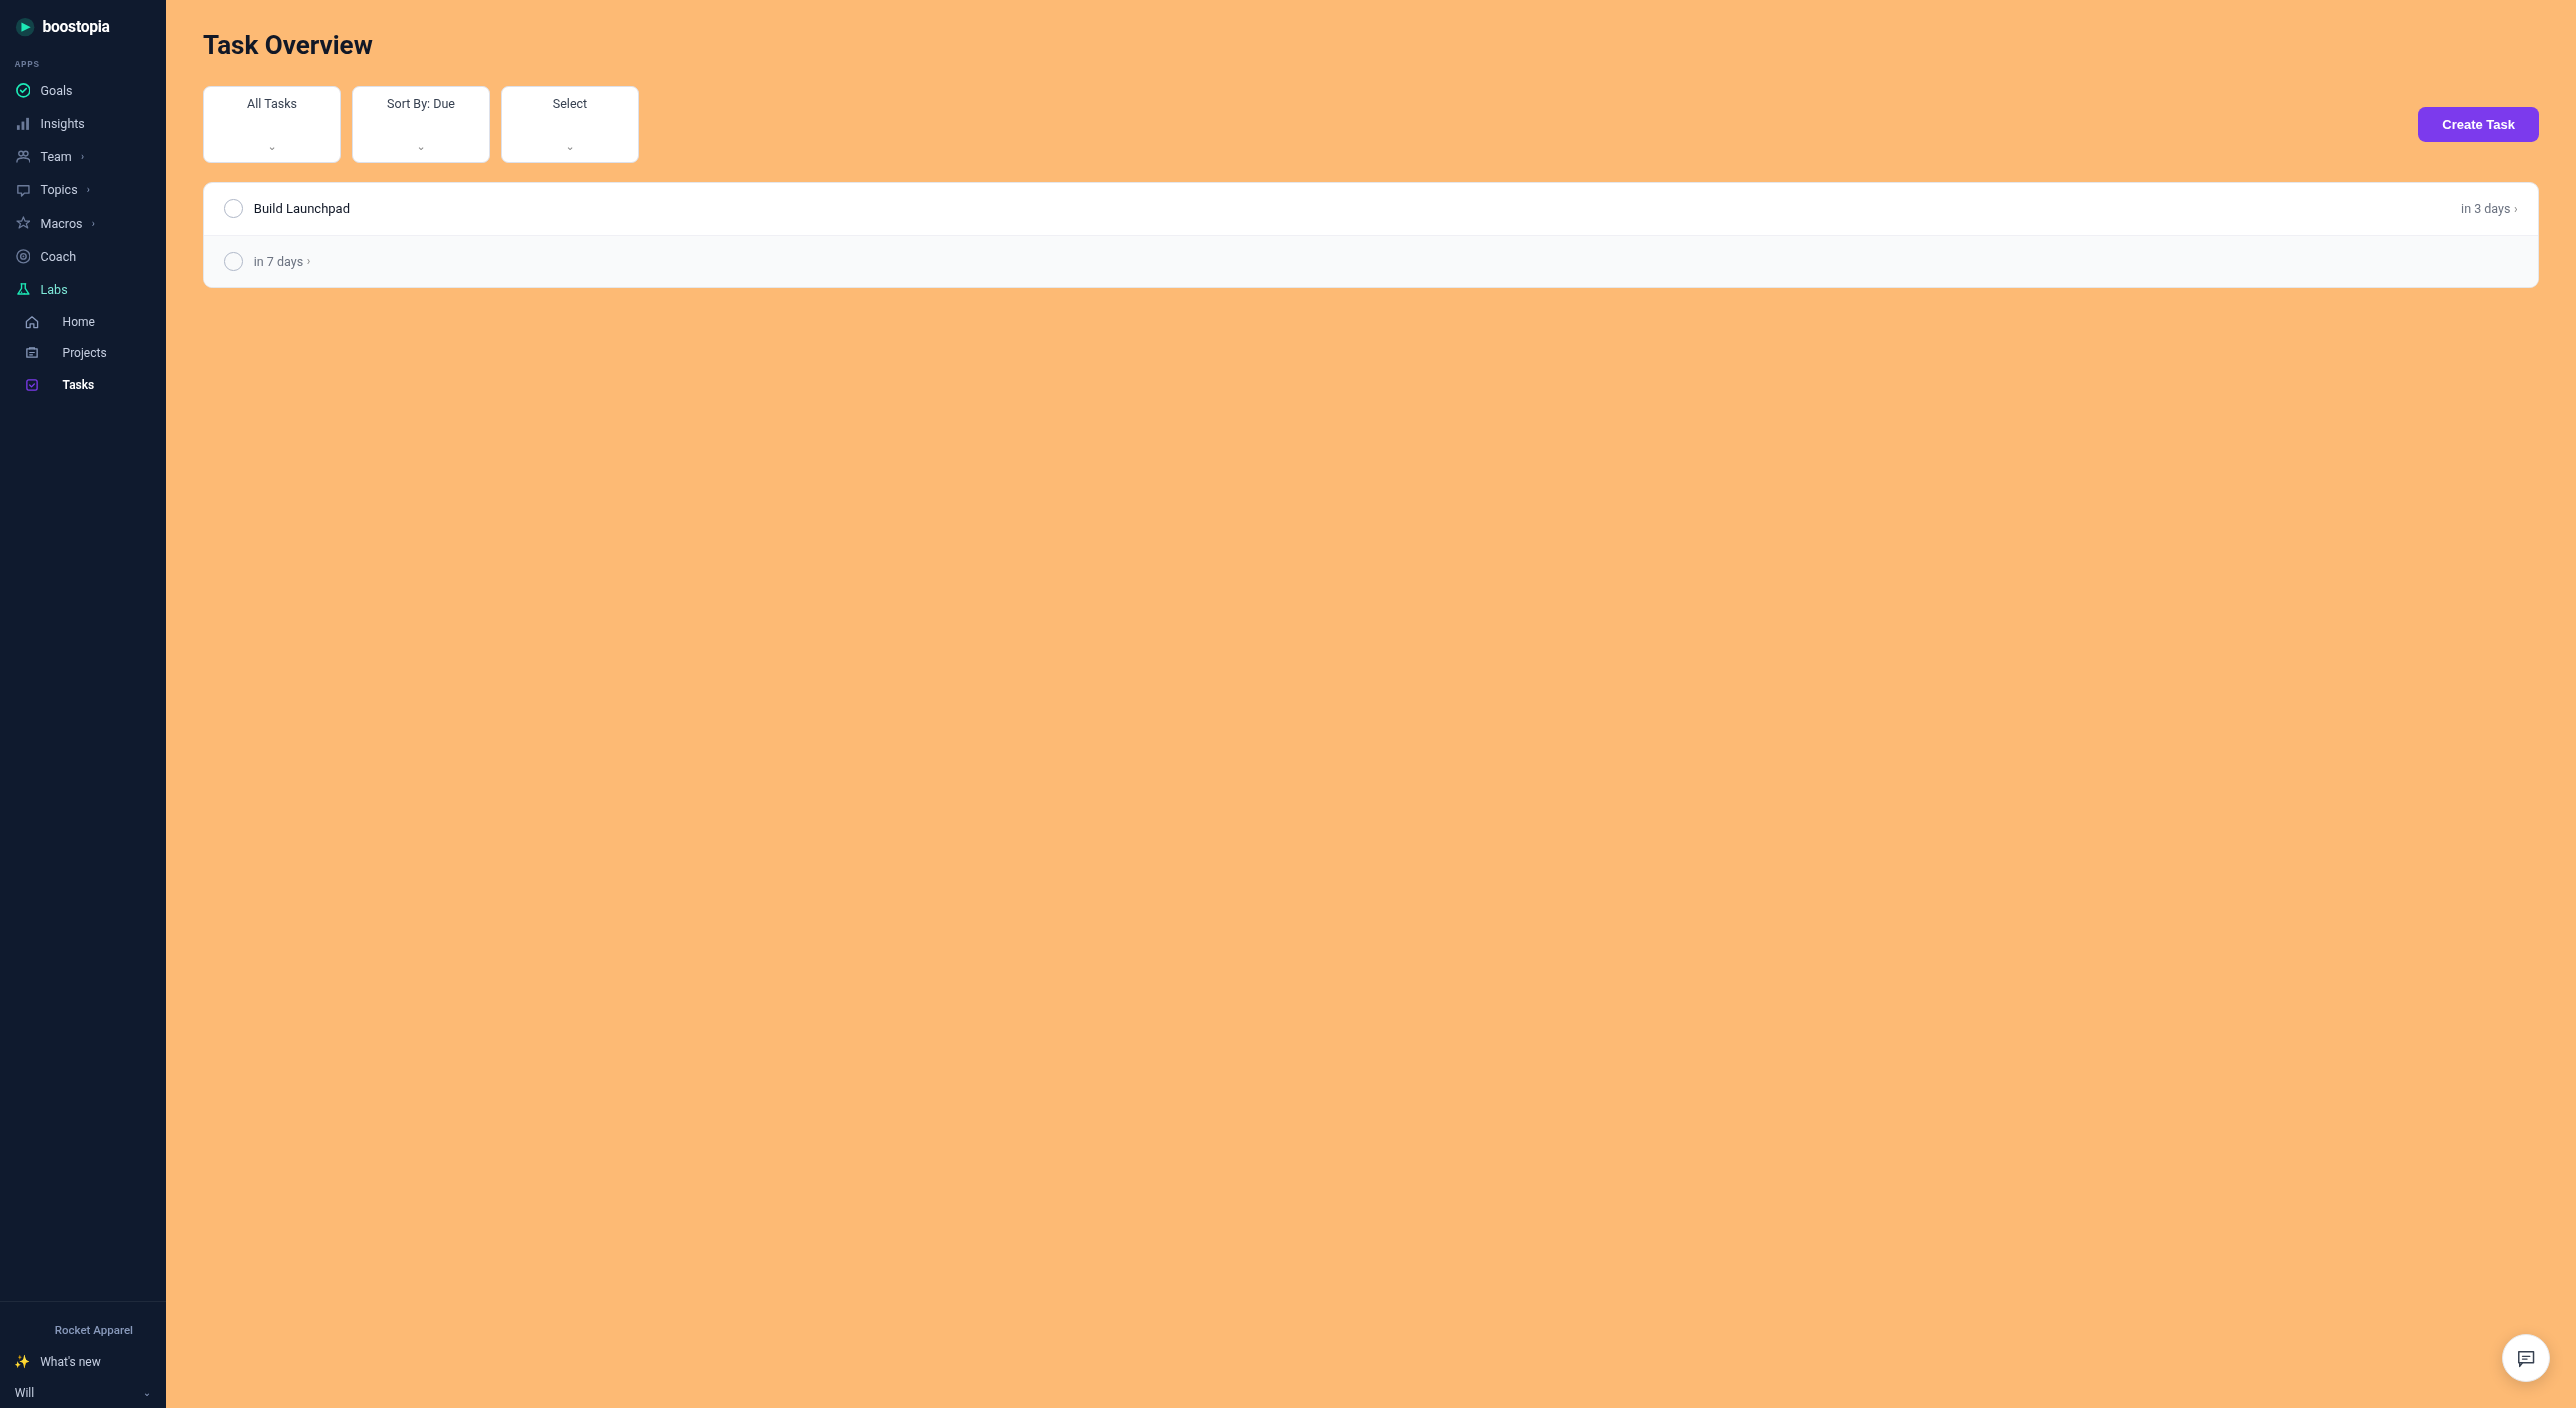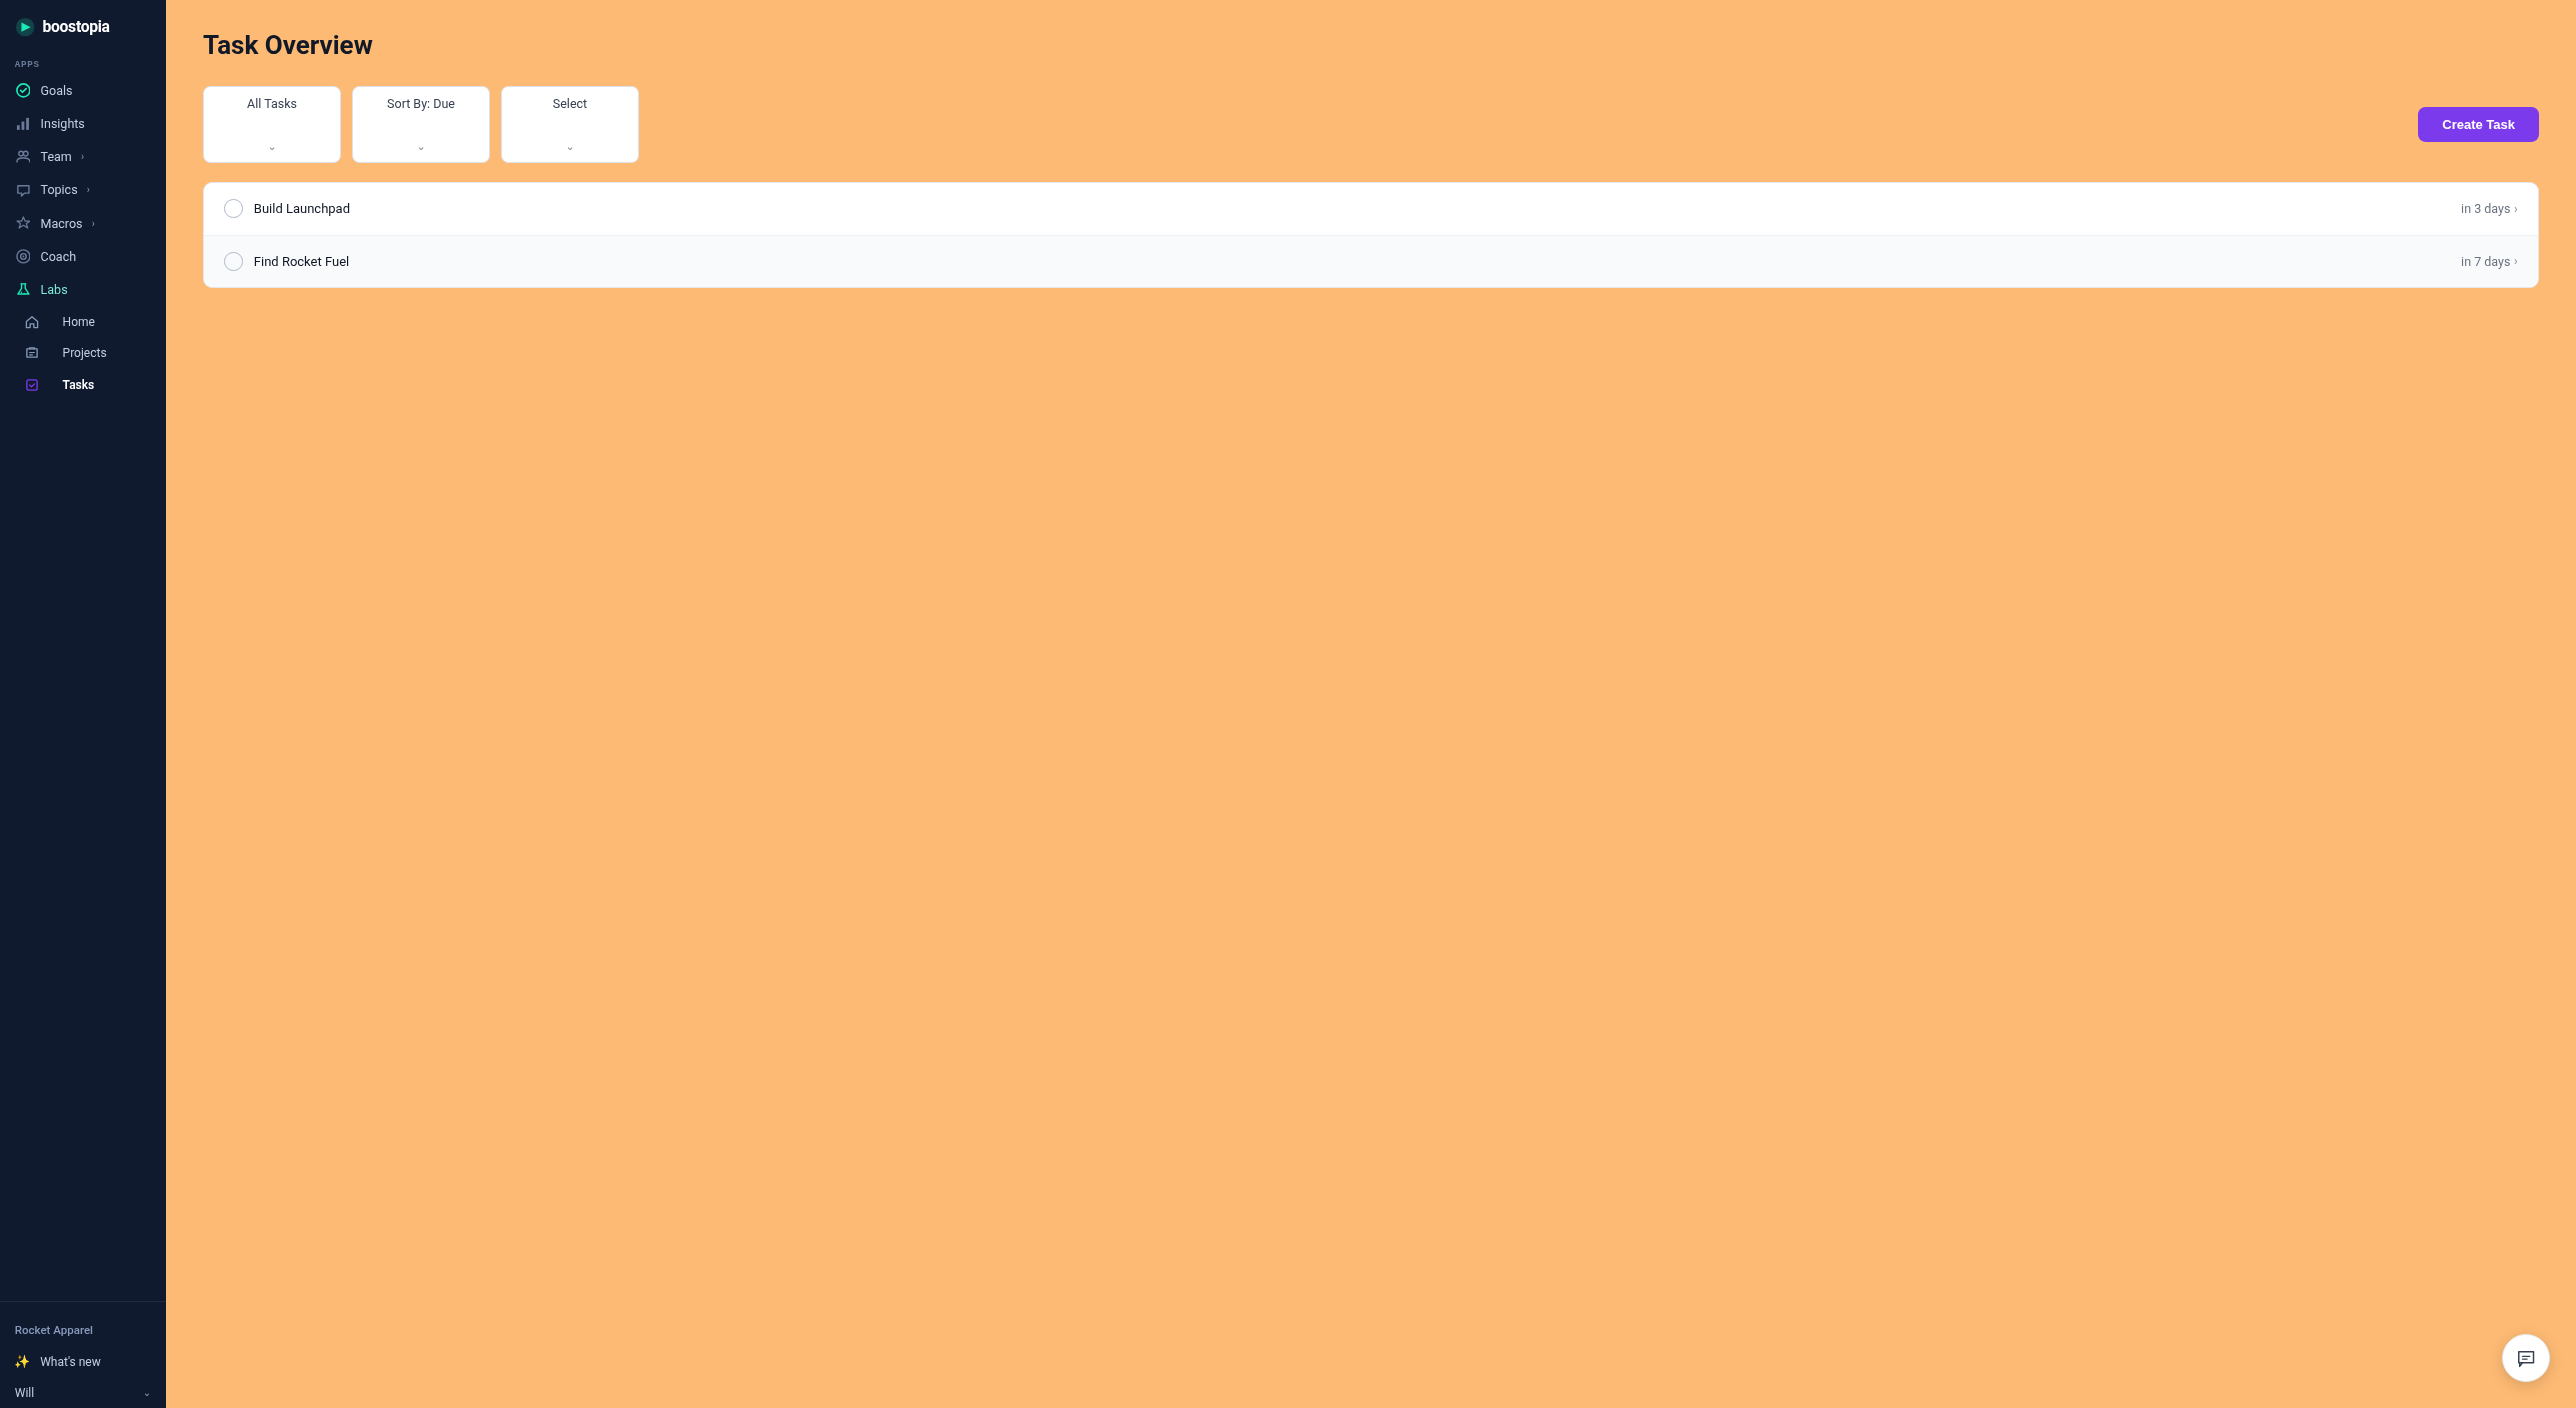--- a/index.html
+++ b/index.html
@@ -97,20 +97,21 @@
       margin-top: auto;
       padding: 11px 0 0;
       border-top: 0.9px solid rgba(255,255,255,0.07);
     }
 
     .sidebar-org {
       padding: 9.2px 14.8px;
       font-size: 11.5px;
       color: #8899bb;
       font-weight: 500;
+      margin-left: 40px;
     }
 
     .sidebar-bottom-item {
       display: flex;
       align-items: center;
       gap: 9.2px;
       padding: 8.3px 14.8px;
       font-size: 12px;
       color: #c5cee0;
       cursor: pointer;
@@ -428,21 +429,20 @@
         <span class="task-checkbox"></span>
         <span class="task-name">Build Launchpad</span>
         <span class="task-due">
           <span>in 3 days</span>
           <span class="task-due-chevron">›</span>
         </span>
       </div>
 
       <div class="task-row alt">
         <span class="task-checkbox"></span>
-        <span class="task-name">Find Rocket Fuel</span>
         <span class="task-due">
           <span>in 7 days</span>
           <span class="task-due-chevron">›</span>
         </span>
       </div>
 
     </div>
 
   </div>
 </main>

